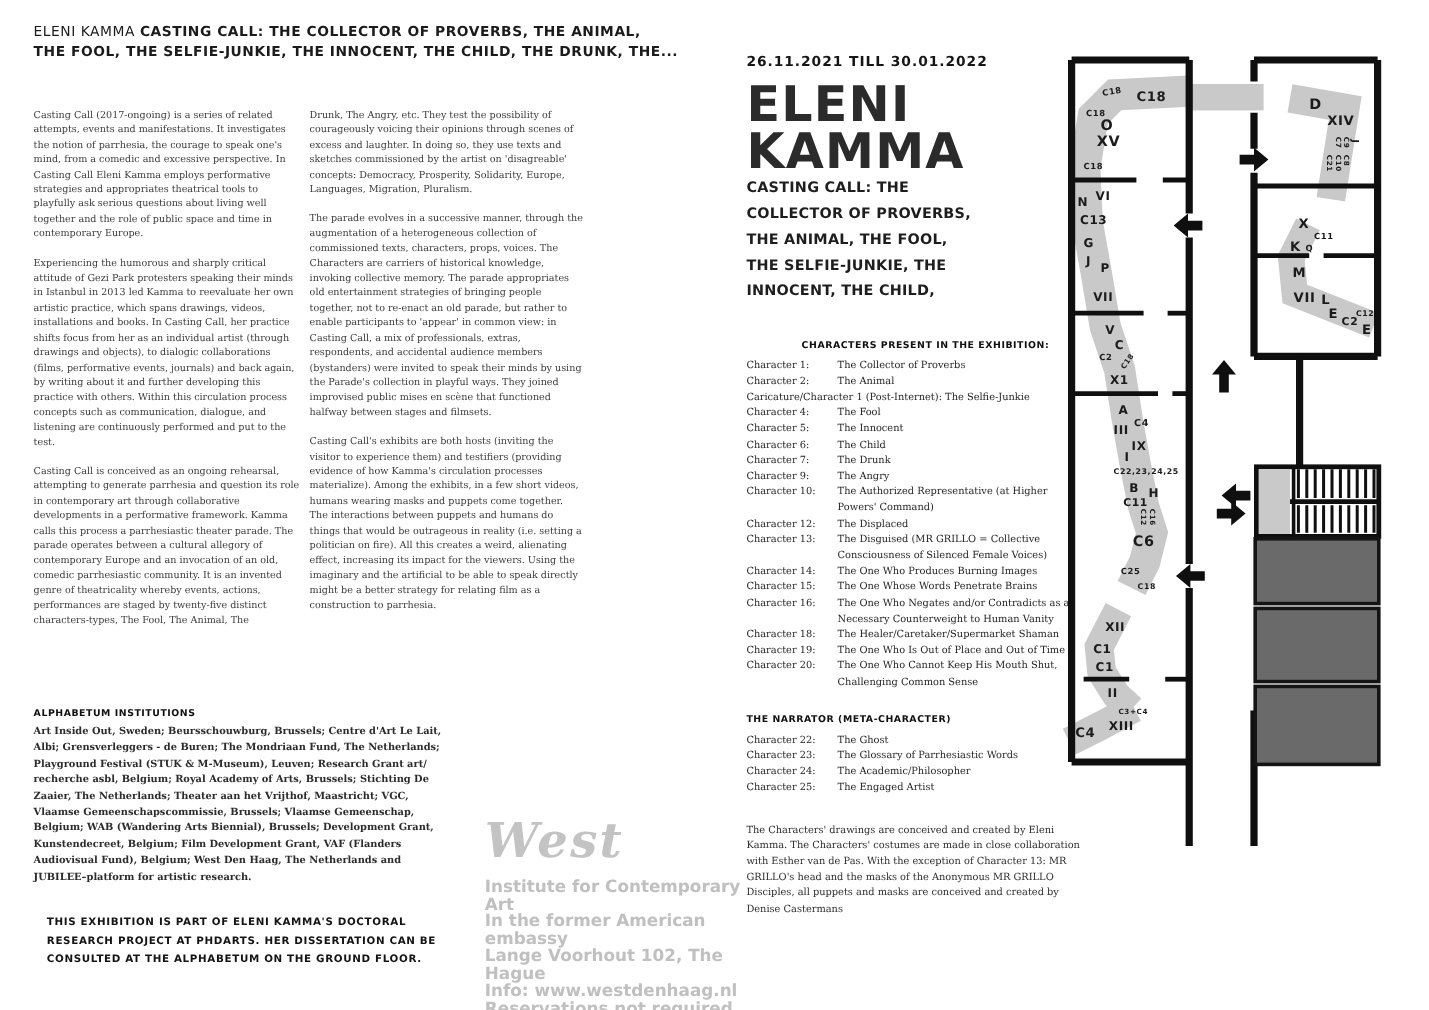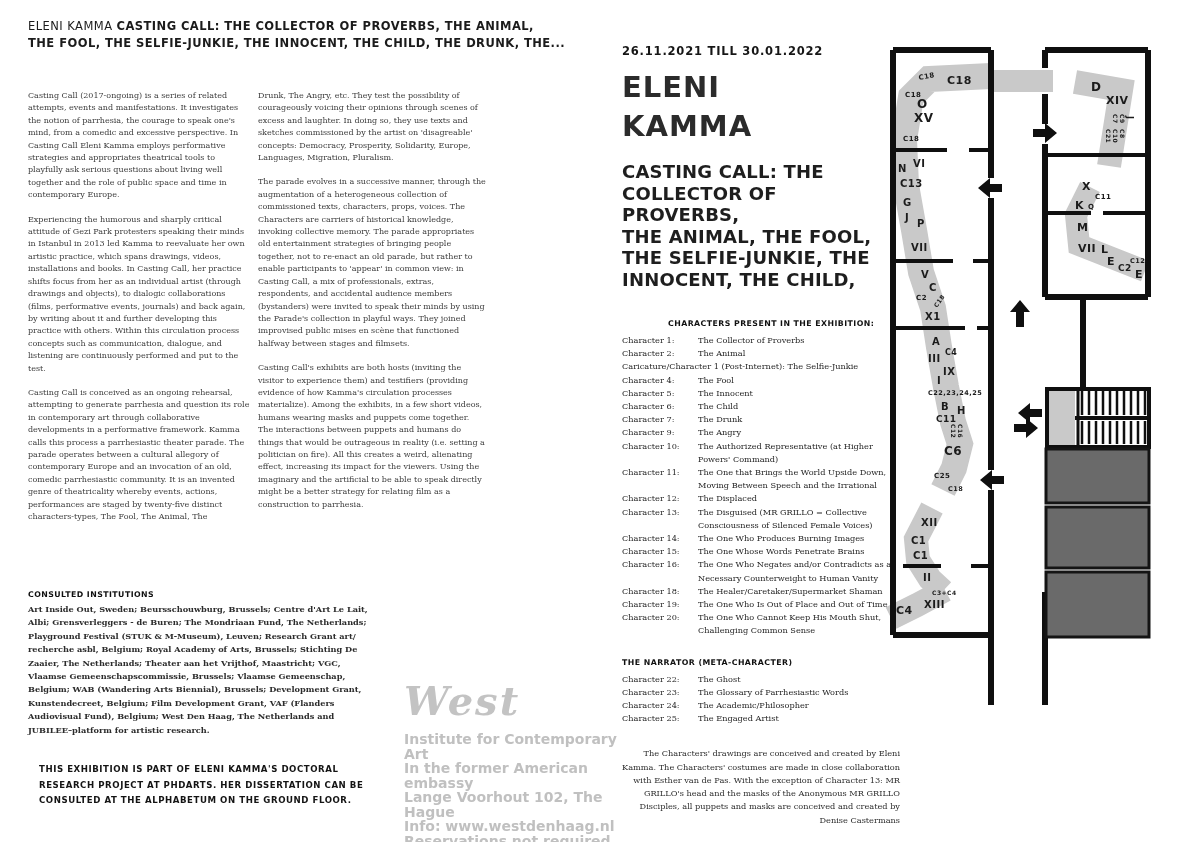--- a/index.html
+++ b/index.html
@@ -30,34 +30,34 @@
 
   
   .venue{left:404px;top:680px;width:215px;}
   .venue-logo{font-family:"DejaVu Serif",serif;font-weight:700;font-style:italic;
               font-size:40px;line-height:42px;color:#c3c3c3;letter-spacing:2px;}
   .venue-lines{margin-top:10px;font-size:14px;font-weight:700;line-height:14.5px;color:#c0c0c0;}
 
   
   .right-col{left:622px;top:44px;width:274px;}
   .dates{font-size:11.5px;font-weight:700;letter-spacing:.8px;color:#161616;}
-  .big-title{margin-top:10px;font-size:29px;font-weight:800;line-height:39px;
+  .big-title{margin-top:10px;font-size:41px;font-weight:800;line-height:39px;
              letter-spacing:1px;color:#2b2b2b;}
-  .subtitle{margin-top:15px;font-size:18px;font-weight:700;line-height:21.5px;
+  .subtitle{font-size:12px;font-weight:700;line-height:21.5px;
             letter-spacing:.2px;color:#1e1e1e;}
   .char-head{margin-top:29px;padding-left:46px;}
   .char-list{margin-top:6px;font-family:"DejaVu Serif",serif;font-size:8.2px;
              line-height:13.2px;color:#1f1f1f;}
   .char-row{display:flex;}
   .char-label{flex:0 0 76px;}
   .char-value{flex:1;}
   .char-row.wide{display:block;}
   .narr-head{margin-top:20px;}
   .credits{margin-top:22px;width:278px;font-family:"DejaVu Serif",serif;font-size:8.2px;
-           line-height:13.2px;color:#2d2d2d;text-align:right;}
+           line-height:13.2px;color:#2d2d2d;}
 
   
   .map{left:885px;top:40px;}
   .wall{stroke:#0f0f0f;stroke-width:6;fill:none;}
   .wall4{stroke:#0f0f0f;stroke-width:4;fill:none;}
   .gpath{fill:none;stroke:#c9c9c9;stroke-linecap:butt;stroke-linejoin:miter;}
   .arrow{fill:#0f0f0f;}
   .ml{font-family:"DejaVu Sans",sans-serif;font-weight:800;fill:#1b1b1b;letter-spacing:.5px;}
 </style>
 </head>
@@ -75,21 +75,21 @@
       <div>Experiencing the humorous and sharply critical attitude of Gezi Park protesters speaking their minds in Istanbul in 2013 led Kamma to reevaluate her own artistic practice, which spans drawings, videos, installations and books. In Casting Call, her practice shifts focus from her as an individual artist (through drawings and objects), to dialogic collaborations (films, performative events, journals) and back again, by writing about it and further developing this practice with others. Within this circulation process concepts such as communication, dialogue, and listening are continuously performed and put to the test.</div>
       <div>Casting Call is conceived as an ongoing rehearsal, attempting to generate parrhesia and question its role in contemporary art through collaborative developments in a performative framework. Kamma calls this process a parrhesiastic theater parade. The parade operates between a cultural allegory of contemporary Europe and an invocation of an old, comedic parrhesiastic community. It is an invented genre of theatricality whereby events, actions, performances are staged by twenty-five distinct characters-types, The Fool, The Animal, The</div>
     </div>
   <div class="abs essay col2">
       <div>Drunk, The Angry, etc. They test the possibility of courageously voicing their opinions through scenes of excess and laughter. In doing so, they use texts and sketches commissioned by the artist on 'disagreable' concepts: Democracy, Prosperity, Solidarity, Europe, Languages, Migration, Pluralism.</div>
       <div>The parade evolves in a successive manner, through the augmentation of a heterogeneous collection of commissioned texts, characters, props, voices. The Characters are carriers of historical knowledge, invoking collective memory. The parade appropriates old entertainment strategies of bringing people together, not to re-enact an old parade, but rather to enable participants to 'appear' in common view: in Casting Call, a mix of professionals, extras, respondents, and accidental audience members (bystanders) were invited to speak their minds by using the Parade's collection in playful ways. They joined improvised public mises en scène that functioned halfway between stages and filmsets.</div>
       <div>Casting Call's exhibits are both hosts (inviting the visitor to experience them) and testifiers (providing evidence of how Kamma's circulation processes materialize). Among the exhibits, in a few short videos, humans wearing masks and puppets come together. The interactions between puppets and humans do things that would be outrageous in reality (i.e. setting a politician on fire). All this creates a weird, alienating effect, increasing its impact for the viewers. Using the imaginary and the artificial to be able to speak directly might be a better strategy for relating film as a construction to parrhesia.</div>
     </div>
 
   <div class="abs support">
-    <div class="sec-head">CONSULTED INSTITUTIONS</div>
+    <div class="sec-head">ALPHABETUM INSTITUTIONS</div>
     <div class="support-body">Art Inside Out, Sweden; Beursschouwburg, Brussels; Centre d'Art Le Lait, Albi; Grensverleggers - de Buren; The Mondriaan Fund, The Netherlands; Playground Festival (STUK &amp; M-Museum), Leuven; Research Grant art/ recherche asbl, Belgium; Royal Academy of Arts, Brussels; Stichting De Zaaier, The Netherlands; Theater aan het Vrijthof, Maastricht; VGC, Vlaamse Gemeenschapscommissie, Brussels; Vlaamse Gemeenschap, Belgium; WAB (Wandering Arts Biennial), Brussels; Development Grant, Kunstendecreet, Belgium; Film Development Grant, VAF (Flanders Audiovisual Fund), Belgium; West Den Haag, The Netherlands and JUBILEE–platform for artistic research.</div>
   </div>
 
   <div class="abs doctoral">THIS EXHIBITION IS PART OF ELENI KAMMA'S DOCTORAL RESEARCH PROJECT AT PHDARTS. HER DISSERTATION CAN BE CONSULTED AT THE ALPHABETUM ON THE GROUND FLOOR.</div>
 
   <div class="abs venue">
     <div class="venue-logo">West</div>
     <div class="venue-lines">
         <div>Institute for Contemporary Art</div>
         <div>In the former American embassy</div>
@@ -141,24 +141,20 @@
           <span class="char-label">Character 7:</span>
           <span class="char-value">The Drunk</span>
         </div>
         <div class="char-row">
           <span class="char-label">Character 9:</span>
           <span class="char-value">The Angry</span>
         </div>
         <div class="char-row">
           <span class="char-label">Character 10:</span>
           <span class="char-value">The Authorized Representative (at Higher Powers' Command)</span>
-        </div>
-        <div class="char-row">
-          <span class="char-label">Character 11:</span>
-          <span class="char-value">The One that Brings the World Upside Down, Moving Between Speech and the Irrational</span>
         </div>
         <div class="char-row">
           <span class="char-label">Character 12:</span>
           <span class="char-value">The Displaced</span>
         </div>
         <div class="char-row">
           <span class="char-label">Character 13:</span>
           <span class="char-value">The Disguised (MR GRILLO = Collective Consciousness of Silenced Female Voices)</span>
         </div>
         <div class="char-row">

